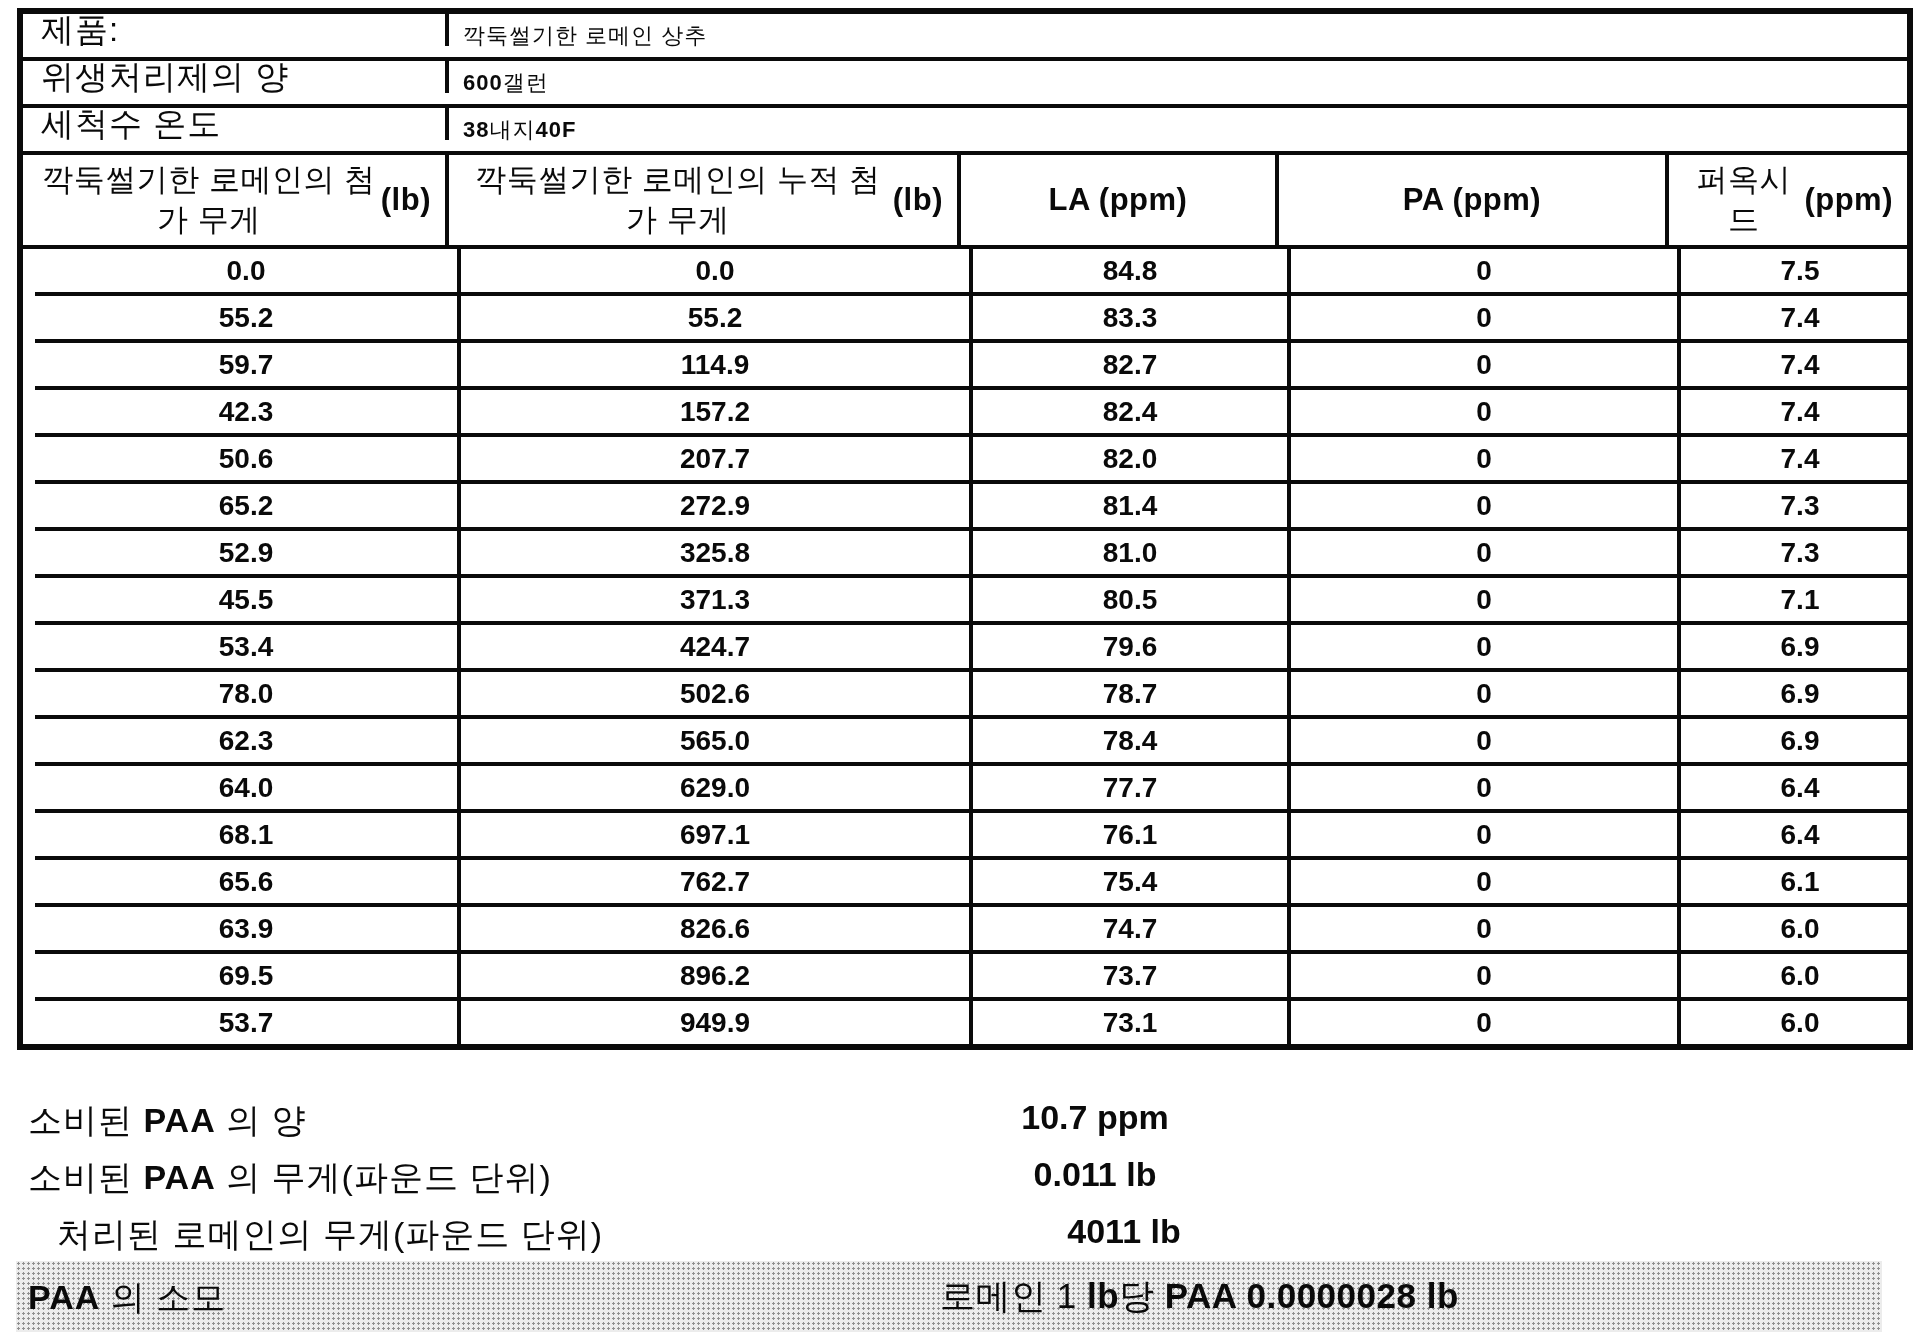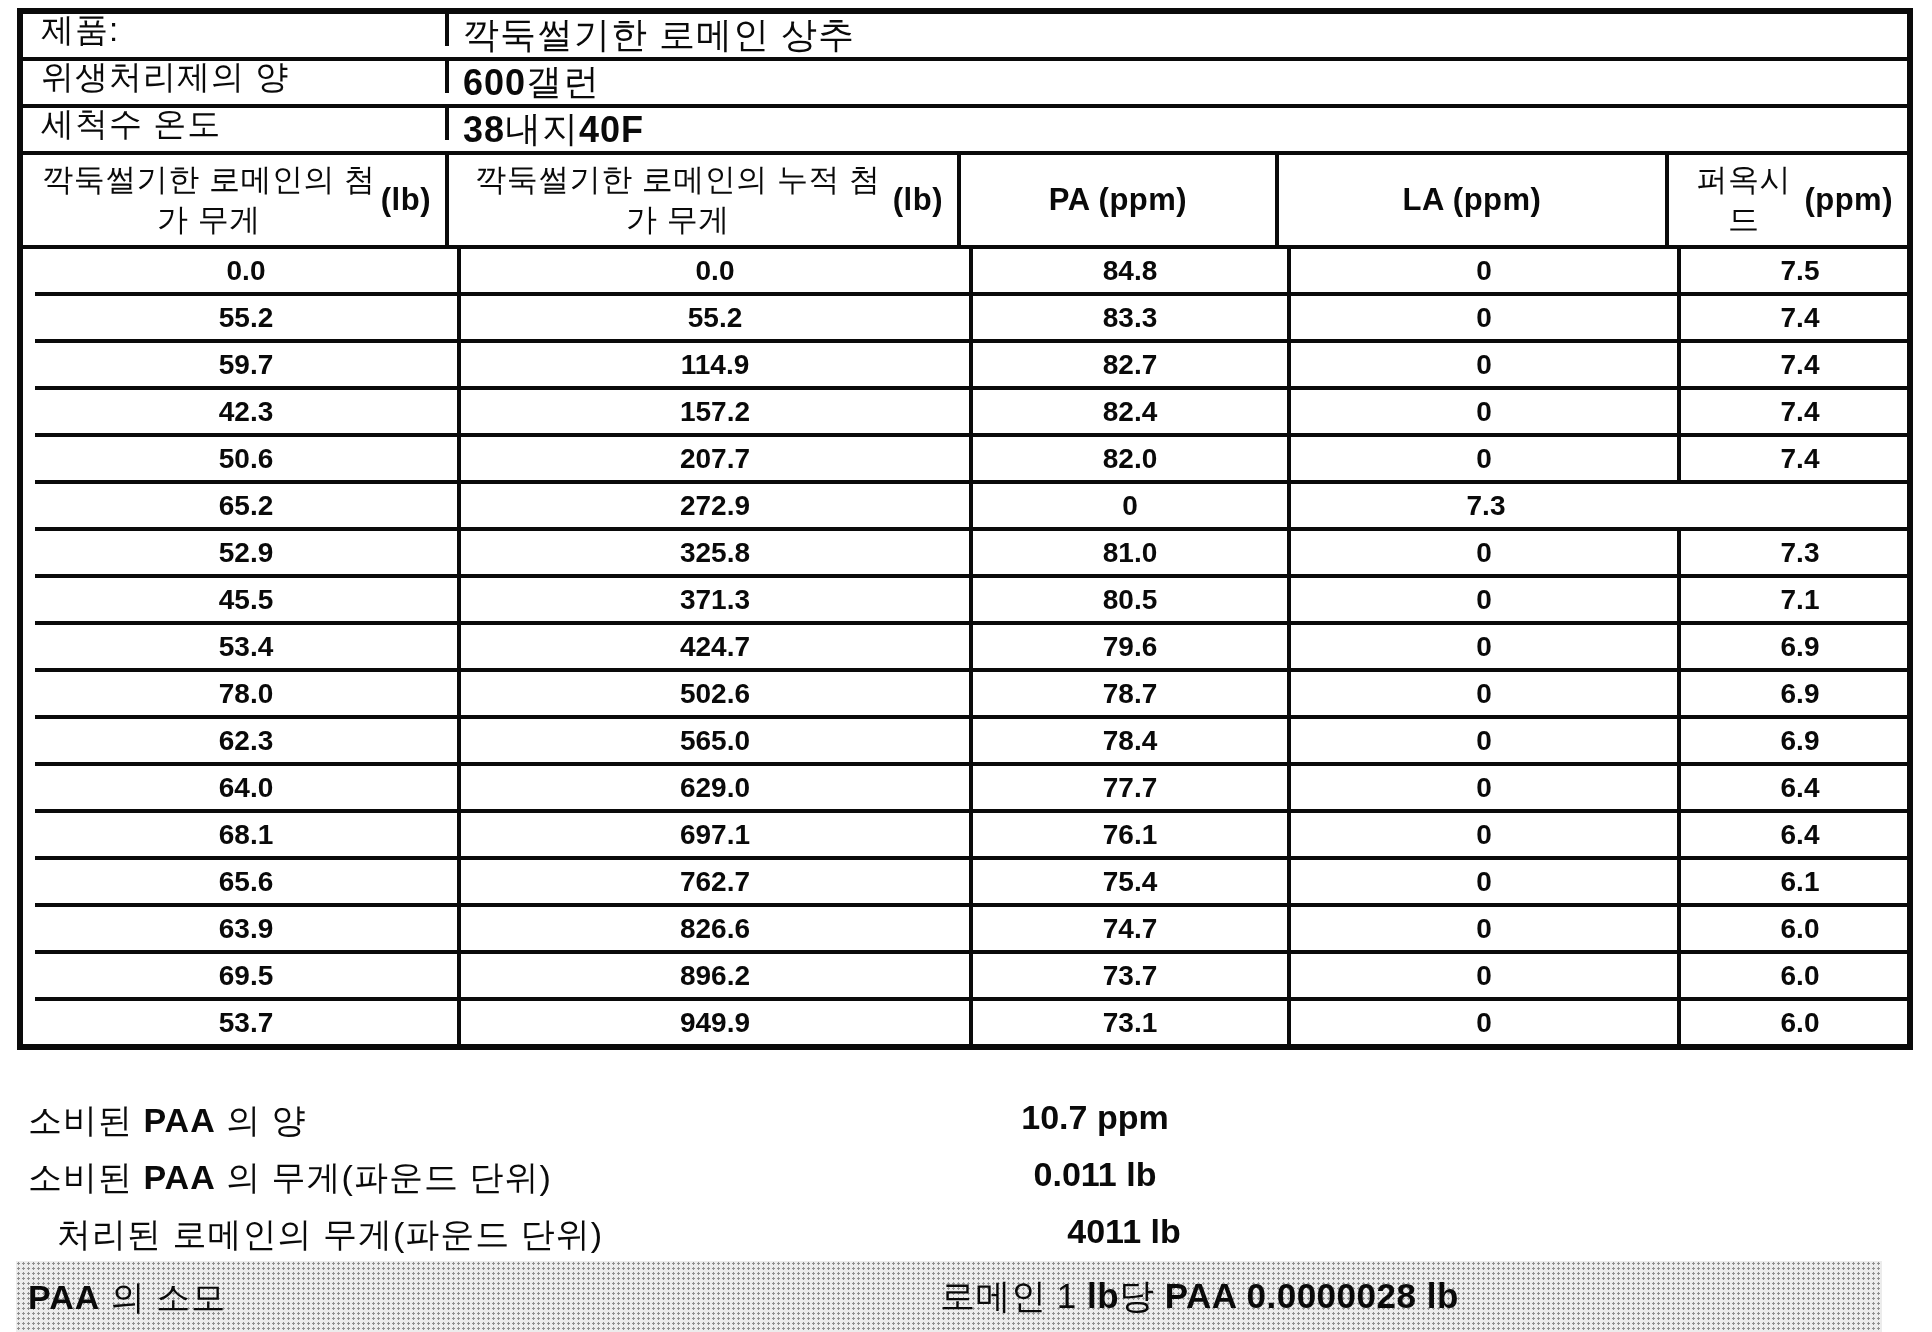--- a/index.html
+++ b/index.html
@@ -31,21 +31,21 @@
     border-right: 4px solid #0a0a0a;
     display: flex; align-items: center;
     padding-left: 18px;
     font-size: 33px;
     letter-spacing: 1px;
   }
   .irow .ivalue {
     height: 43px;
     display: flex; align-items: center;
     padding-left: 14px;
-    font-size: 36px;
+    font-size: 22px;
     letter-spacing: 1px;
   }
   .hrow {
     display: grid;
     grid-template-columns: 426px 512px 318px 390px 238px;
     border-bottom: 4px solid #0a0a0a;
   }
   .hcell {
     height: 90px;
     border-right: 4px solid #0a0a0a;
@@ -137,24 +137,24 @@
     <div class="hrow">
       <div class="hcell">
           <span>깍둑썰기한 로메인의 첨가 무게 </span>
           <span class="b">(lb)</span>
         </div>
       <div class="hcell">
           <span>깍둑썰기한 로메인의 누적 첨가 무게 </span>
           <span class="b">(lb)</span>
         </div>
       <div class="hcell">
+          <span class="b">LA (ppm)</span>
+        </div>
+      <div class="hcell">
           <span class="b">PA (ppm)</span>
-        </div>
-      <div class="hcell">
-          <span class="b">LA (ppm)</span>
         </div>
       <div class="hcell">
           <span>퍼옥시드 </span>
           <span class="b">(ppm)</span>
         </div>
     </div>
 
     <div id="tbody">
         <div class="trow">
           <div class="tcell">0.0</div>
@@ -187,20 +187,21 @@
         <div class="trow">
           <div class="tcell">50.6</div>
           <div class="tcell">207.7</div>
           <div class="tcell">82.0</div>
           <div class="tcell">0</div>
           <div class="tcell">7.4</div>
         </div>
         <div class="trow">
           <div class="tcell">65.2</div>
           <div class="tcell">272.9</div>
+          <div class="tcell">81.4</div>
           <div class="tcell">0</div>
           <div class="tcell">7.3</div>
         </div>
         <div class="trow">
           <div class="tcell">52.9</div>
           <div class="tcell">325.8</div>
           <div class="tcell">81.0</div>
           <div class="tcell">0</div>
           <div class="tcell">7.3</div>
         </div>

